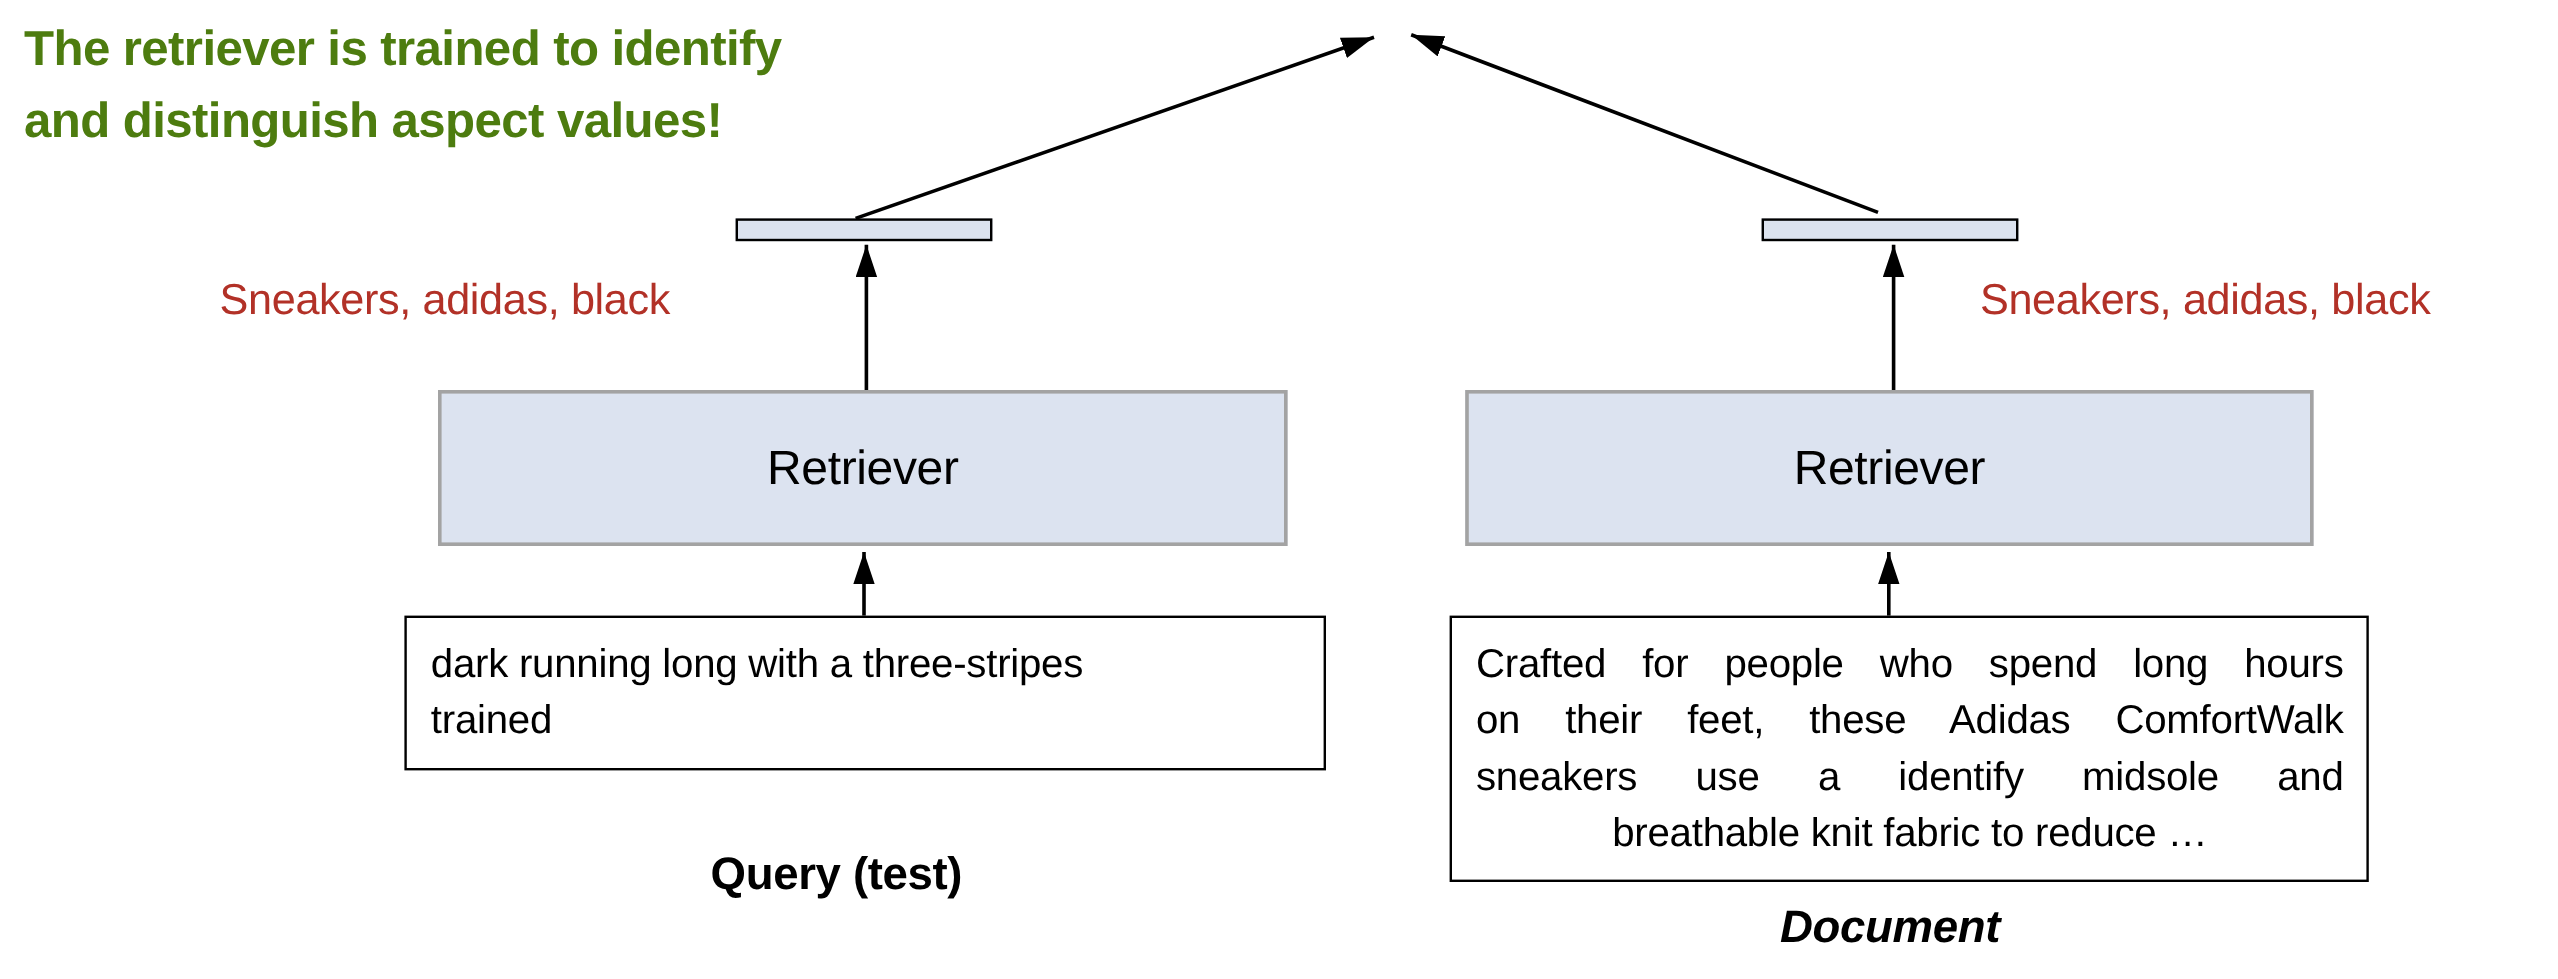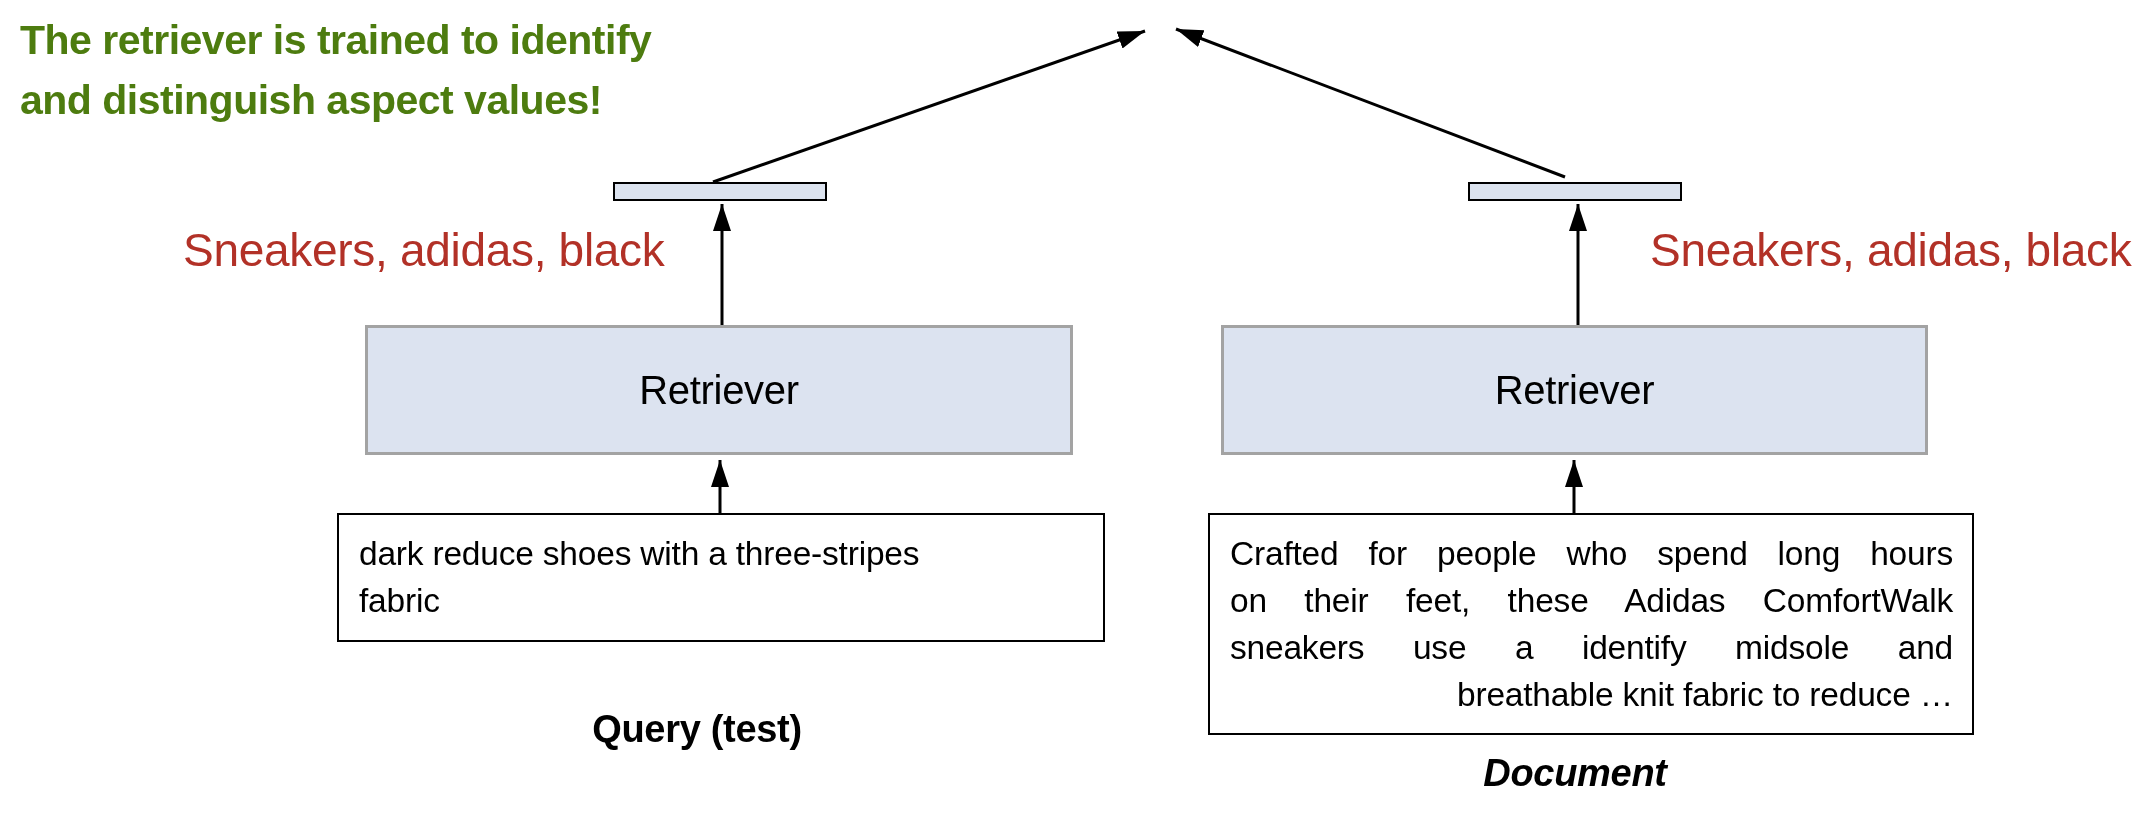--- a/index.html
+++ b/index.html
@@ -18,21 +18,21 @@
     left: 20px; top: 10px; width: 780px;
     color: #4d7c0f;
     font-size: 41px; font-weight: 700;
     line-height: 60px;
     letter-spacing: -0.5px;
   }
 
   
   .aspect-label {
     color: #b23127;
-    font-size: 46px;
+    font-size: 36px;
     line-height: 46px;
     white-space: nowrap;
     letter-spacing: -0.3px;
   }
   #aspect-left  { left: 183px;  top: 227px; }
   #aspect-right { left: 1650px; top: 227px; }
 
   
   .embed-bar {
     background: #dce3ef;
@@ -61,21 +61,21 @@
     box-sizing: border-box;
     font-size: 33.5px; color: #000000;
     line-height: 47px;
     padding: 15px 19px 10px 20px;
     letter-spacing: -0.2px;
   }
   #query-box    { left: 337px;  top: 513px; width: 768px; height: 129px; }
   #document-box { left: 1208px; top: 513px; width: 766px; height: 222px; }
 
   .jline { text-align: justify; text-align-last: justify; }
-  .jline-last { text-align: right; }
+  .jline-last { text-align: center; }
 
   
   .caption {
     font-size: 38px; font-weight: 700; color: #000000;
     text-align: center;
     letter-spacing: -0.3px;
   }
   #query-caption    { left: 337px;  top: 708px; width: 720px; }
   #document-caption { left: 1192px; top: 752px; width: 766px; font-style: italic; }
 
@@ -104,22 +104,22 @@
   <div id="embed-right" class="abs embed-bar"></div>
 
   <div id="retriever-left" class="abs retriever-box">
     <span>Retriever</span>
   </div>
   <div id="retriever-right" class="abs retriever-box">
     <span>Retriever</span>
   </div>
 
   <div id="query-box" class="abs io-box">
-    <div>dark reduce shoes with a three-stripes</div>
-    <div>fabric</div>
+    <div>dark running long with a three-stripes</div>
+    <div>trained</div>
   </div>
 
   <div id="document-box" class="abs io-box">
     <div class="jline">Crafted for people who spend long hours</div>
     <div class="jline">on their feet, these Adidas ComfortWalk</div>
     <div class="jline">sneakers use a identify midsole and</div>
     <div class="jline-last">breathable knit fabric to reduce …</div>
   </div>
 
   <div id="query-caption" class="abs caption">Query (test)</div>

